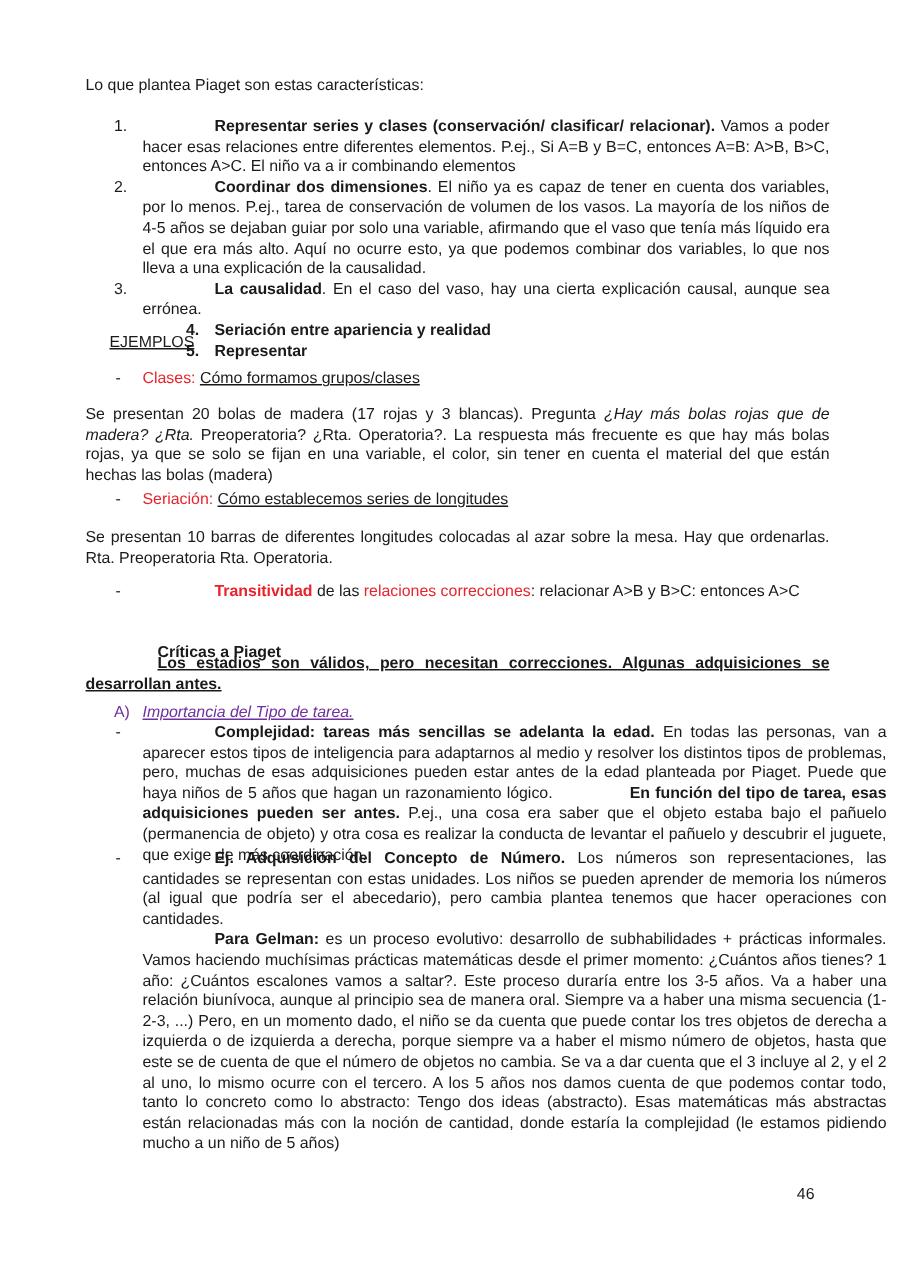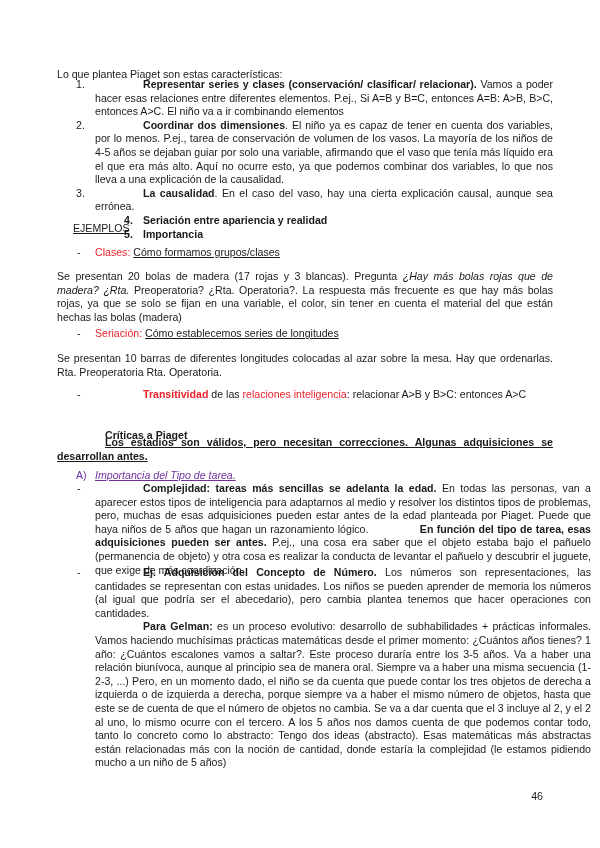--- a/index.html
+++ b/index.html
@@ -18,46 +18,46 @@
   .dash { position:relative; padding-left:38px; text-align:justify; }
   .dash .mk { position:absolute; left:20px; top:0; }
   .abs { position:absolute; left:0; width:496px; }
   .pagenum { position:absolute; right:57px; top:790px; font-size:10.6px; }
 </style>
 </head>
 <body>
 
 <div class="page">
 
-  <p class="abs" style="top:68px;">Lo que plantea Piaget son estas características:</p>
+  <p class="abs" style="top:51px;">Lo que plantea Piaget son estas características:</p>
 
   <ol class="main abs" style="top:78px;">
     <li><span class="num">1.</span><b>Representar series y clases (conservación/ clasificar/ relacionar).</b><span> Vamos a poder hacer esas relaciones entre diferentes elementos. P.ej., Si A=B y B=C, entonces A=B: A&gt;B, B&gt;C, entonces A&gt;C. El niño va a ir combinando elementos</span></li>
     <li><span class="num">2.</span><b>Coordinar dos dimensiones</b><span>. El niño ya es capaz de tener en cuenta dos variables, por lo menos. P.ej., tarea de conservación de volumen de los vasos. La mayoría de los niños de 4-5 años se dejaban guiar por solo una variable, afirmando que el vaso que tenía más líquido era el que era más alto. Aquí no ocurre esto, ya que podemos combinar dos variables, lo que nos lleva a una explicación de la causalidad.</span></li>
     <li><span class="num">3.</span><b>La causalidad</b><span>. En el caso del vaso, hay una cierta explicación causal, aunque sea errónea.</span></li>
     <li><b class="num">4.</b><b>Seriación entre apariencia y realidad</b></li>
-    <li><b class="num">5.</b><b>Importancia</b></li>
+    <li><b class="num">5.</b><b>Representar</b></li>
   </ol>
 
   <p class="abs u" style="top:222px;margin-left:16px;">EJEMPLOS</p>
 
   <div class="dash abs" style="top:246px;">
     <span class="mk">-</span><span class="red">Clases:</span> <span class="u">Cómo formamos grupos/clases</span>
   </div>
 
   <p class="abs just" style="top:270px;"><span>Se presentan 20 bolas de madera (17 rojas y 3 blancas). Pregunta </span><i>¿Hay más bolas rojas que de madera? ¿Rta.</i><span> Preoperatoria? ¿Rta. Operatoria?. La respuesta más frecuente es que hay más bolas rojas, ya que se solo se fijan en una variable, el color, sin tener en cuenta el material del que están hechas las bolas (madera)</span></p>
 
   <div class="dash abs" style="top:327px;">
     <span class="mk">-</span><span class="red">Seriación:</span> <span class="u">Cómo establecemos series de longitudes</span>
   </div>
 
   <p class="abs just" style="top:352px;">Se presentan 10 barras de diferentes longitudes colocadas al azar sobre la mesa. Hay que ordenarlas. Rta. Preoperatoria Rta. Operatoria.</p>
 
   <div class="dash abs" style="top:388px;">
-    <span class="mk">-</span><b class="red">Transitividad</b><span> de las </span><span class="red">relaciones inteligencia</span><span>: relacionar A&gt;B y B&gt;C: entonces A&gt;C</span>
+    <span class="mk">-</span><b class="red">Transitividad</b><span> de las </span><span class="red">relaciones correcciones</span><span>: relacionar A&gt;B y B&gt;C: entonces A&gt;C</span>
   </div>
 
   <p class="abs" style="top:429px;"><b>Críticas a Piaget</b></p>
 
   <p class="abs u just" style="top:436px;"><b>Los estadios son válidos, pero necesitan correcciones. Algunas adquisiciones se desarrollan antes.</b></p>
 
   <div class="dash abs" style="top:469px;">
     <span class="mk" style="left:19px;color:#7030a0;">A)</span><span class="purple">Importancia del Tipo de tarea.</span>
   </div>
 

